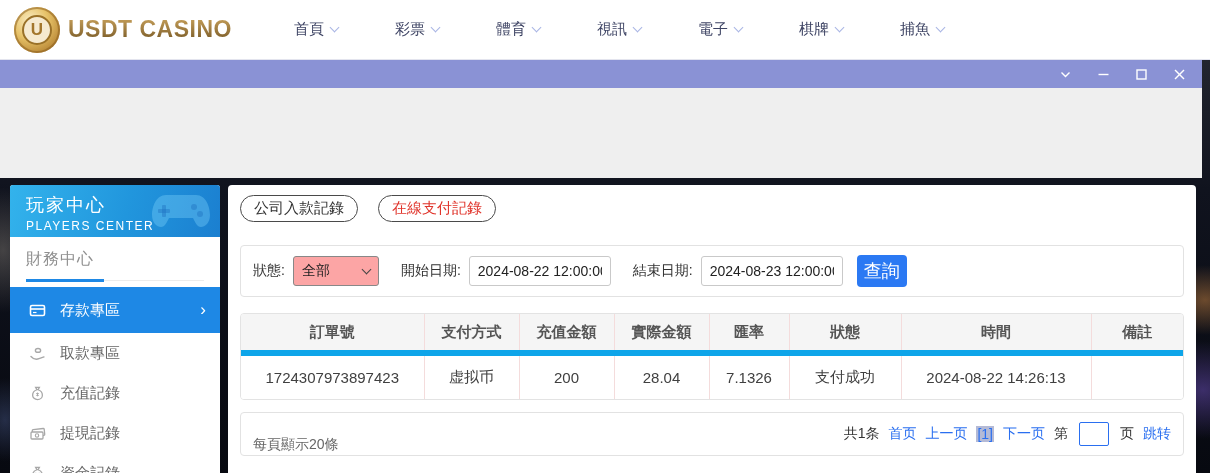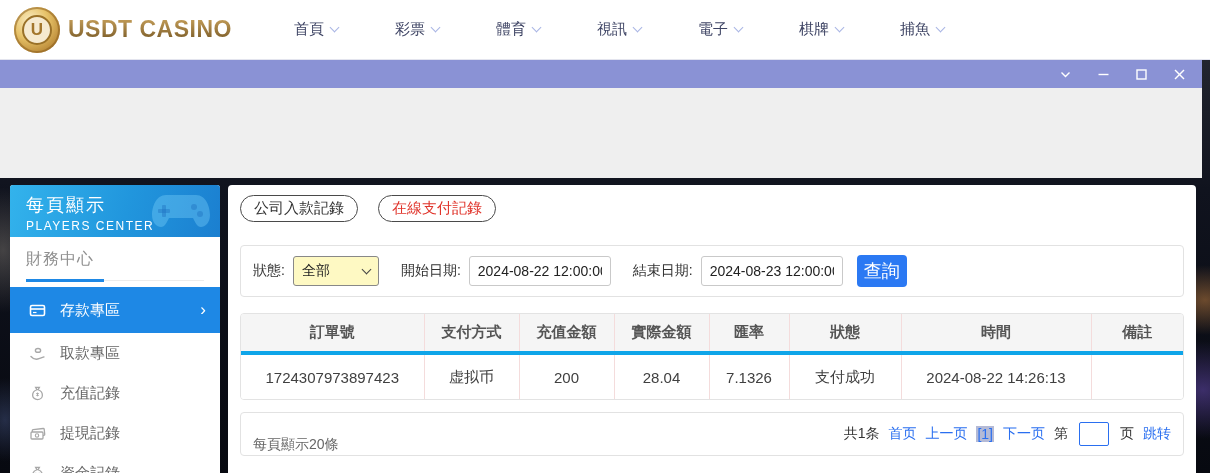--- a/index.html
+++ b/index.html
@@ -59,31 +59,31 @@
 
   
   .panel{ position:absolute; left:228px; top:185px; width:968px; height:288px; background:#fff; border-radius:4px 4px 0 0; padding:10px 12px; }
   .tabs{ display:flex; gap:20px; }
   .pill{ border:1.5px solid #4a4a4a; border-radius:15px; padding:3px 13px; font-size:15px; background:#fff; cursor:pointer; color:#333; }
   .pill.red{ color:#e0342b; }
 
   .filterbox{ margin-top:23px; height:52px; border:1px solid #e2e2e2; border-radius:4px;
               display:flex; align-items:center; padding:0 12px; gap:8px; background:#fff; }
   .flabel{ font-size:14px; color:#333; }
-  .fselect{ width:86px; height:30px; border:1px solid #888; border-radius:3px; background:#fef9c3;
+  .fselect{ width:86px; height:30px; border:1px solid #888; border-radius:3px; background:#fca5a5;
             display:flex; align-items:center; justify-content:space-between; padding:0 8px; font-size:14px; color:#222; cursor:pointer; }
   .fselect .chev{ border-color:#444; }
   .finput{ width:142px; height:30px; border:1px solid #c9c9c9; border-radius:3px; padding:0 8px; font-size:14px; color:#222;
            font-family:"Liberation Sans","DejaVu Sans",sans-serif; }
   .gap{ width:6px; }
   .btn-query{ width:50px; height:32px; background:#2b79f3; border:none; border-radius:4px; color:#fff; font-size:18px; cursor:pointer; margin-left:6px; }
 
   .tablebox{ margin-top:16px; border:1px solid #e3e3e3; border-radius:4px; overflow:hidden; }
   table{ width:100%; border-collapse:collapse; table-layout:fixed; }
-  th{ height:39px; background:#f5f5f5; font-size:15px; color:#555; font-weight:bold; border-bottom:4px solid #0ea5e9; }
+  th{ height:39px; background:#f5f5f5; font-size:15px; color:#555; font-weight:bold; border-bottom:6px solid #0ea5e9; }
   td{ height:46px; font-size:15px; color:#404040; text-align:center; background:#fff; }
   th + th, td + td { border-left:1px solid #f4dcdc; }
 
   .pagebox{ margin-top:12px; height:44px; border:1px solid #e2e2e2; border-radius:4px;
             display:flex; align-items:center; justify-content:space-between; padding:0 12px; }
   .psize{ font-size:14px; color:#666;margin-top:21px; }
   .pager{ display:flex; align-items:center; gap:9px; font-size:14px; }
   .ptext{ color:#333; }
   .plink{ color:#2a6ff0; cursor:pointer; text-decoration:none; }
   .pcur{ color:#2a6ff0; background:#b4bad6; padding:0 1px; cursor:default; }
@@ -154,21 +154,21 @@
           <line x1="2" y1="2" x2="11" y2="11" stroke="#fff" stroke-width="1.4"></line>
           <line x1="11" y1="2" x2="2" y2="11" stroke="#fff" stroke-width="1.4"></line>
         </svg>
     </span>
   </div>
 
   <div class="grayzone"></div>
 
   <div class="sidebar">
     <div class="sb-head">
-      <div class="sb-title">每頁顯示</div>
+      <div class="sb-title">玩家中心</div>
       <div class="sb-sub">PLAYERS CENTER</div>
       <span class="sb-art">
         <svg width="66" height="44" viewBox="0 0 66 44">
           <path d="M18 6 C8 6 4 18 4 26 c0 8 5 12 9 12 4 0 6-5 8-9 h24 c2 4 4 9 8 9 4 0 9-4 9-12 0-8-4-20-14-20 z" fill="rgba(140,220,255,0.38)"></path>
           <rect x="14" y="16" width="4" height="12" rx="1" fill="rgba(30,110,190,0.45)"></rect>
           <rect x="10" y="20" width="12" height="4" rx="1" fill="rgba(30,110,190,0.45)"></rect>
           <circle cx="46" cy="18" r="3" fill="rgba(30,110,190,0.45)"></circle>
           <circle cx="52" cy="25" r="3" fill="rgba(30,110,190,0.45)"></circle>
         </svg>
       </span>

